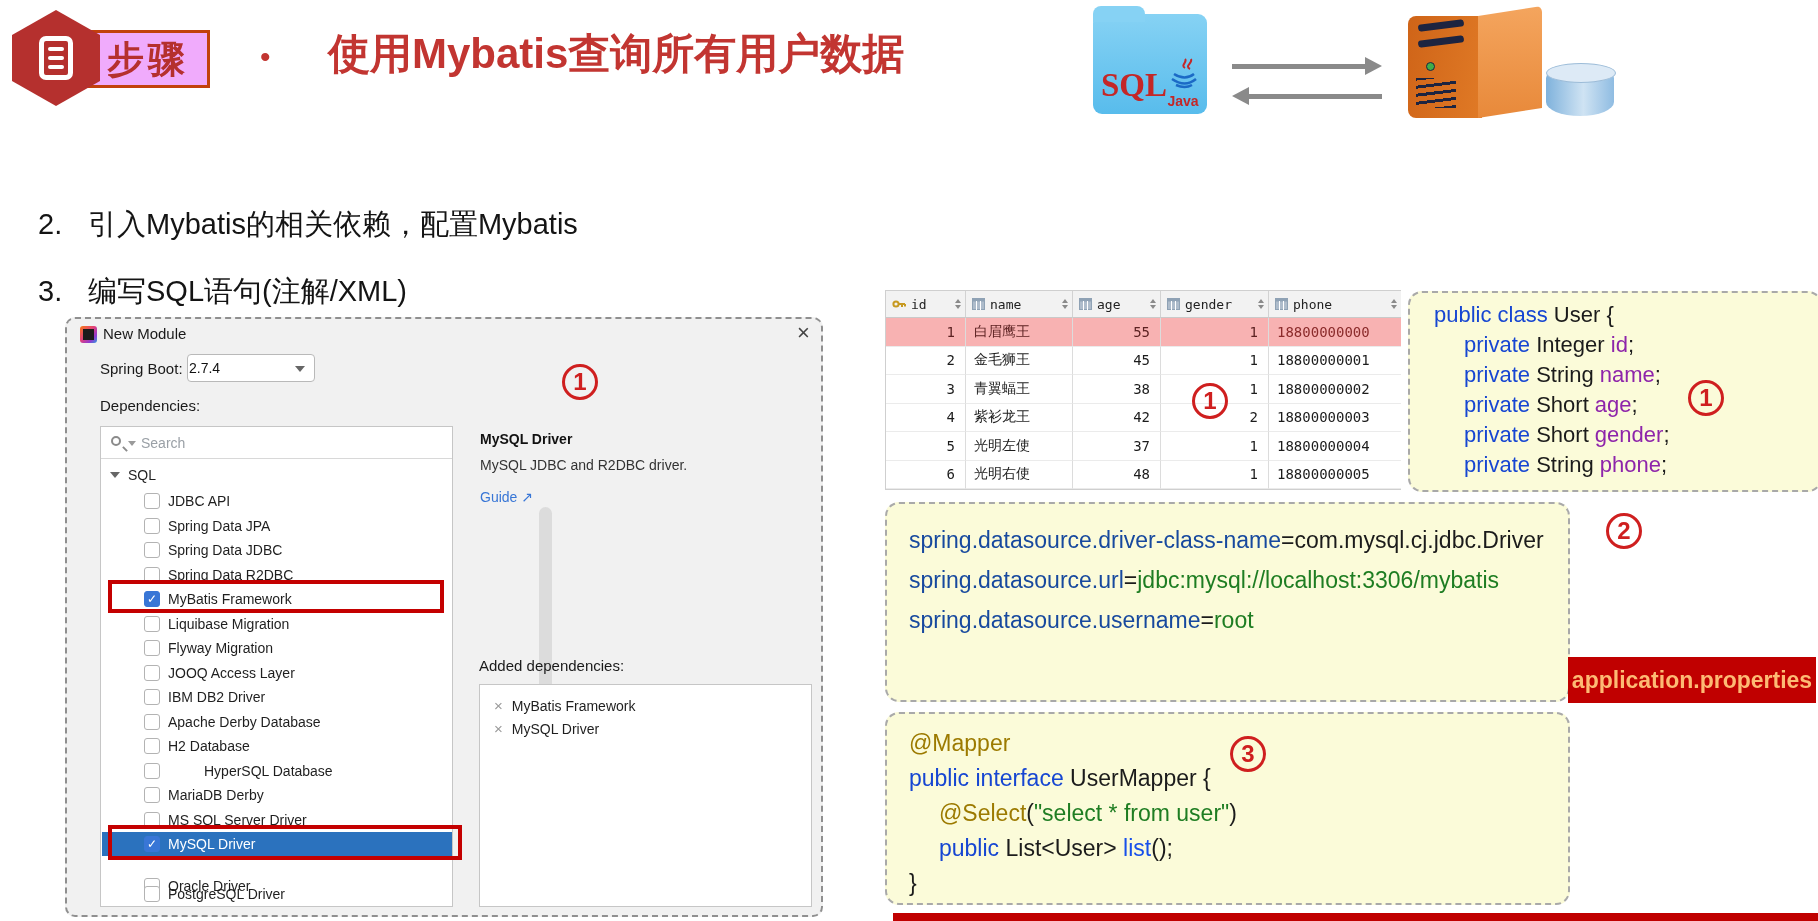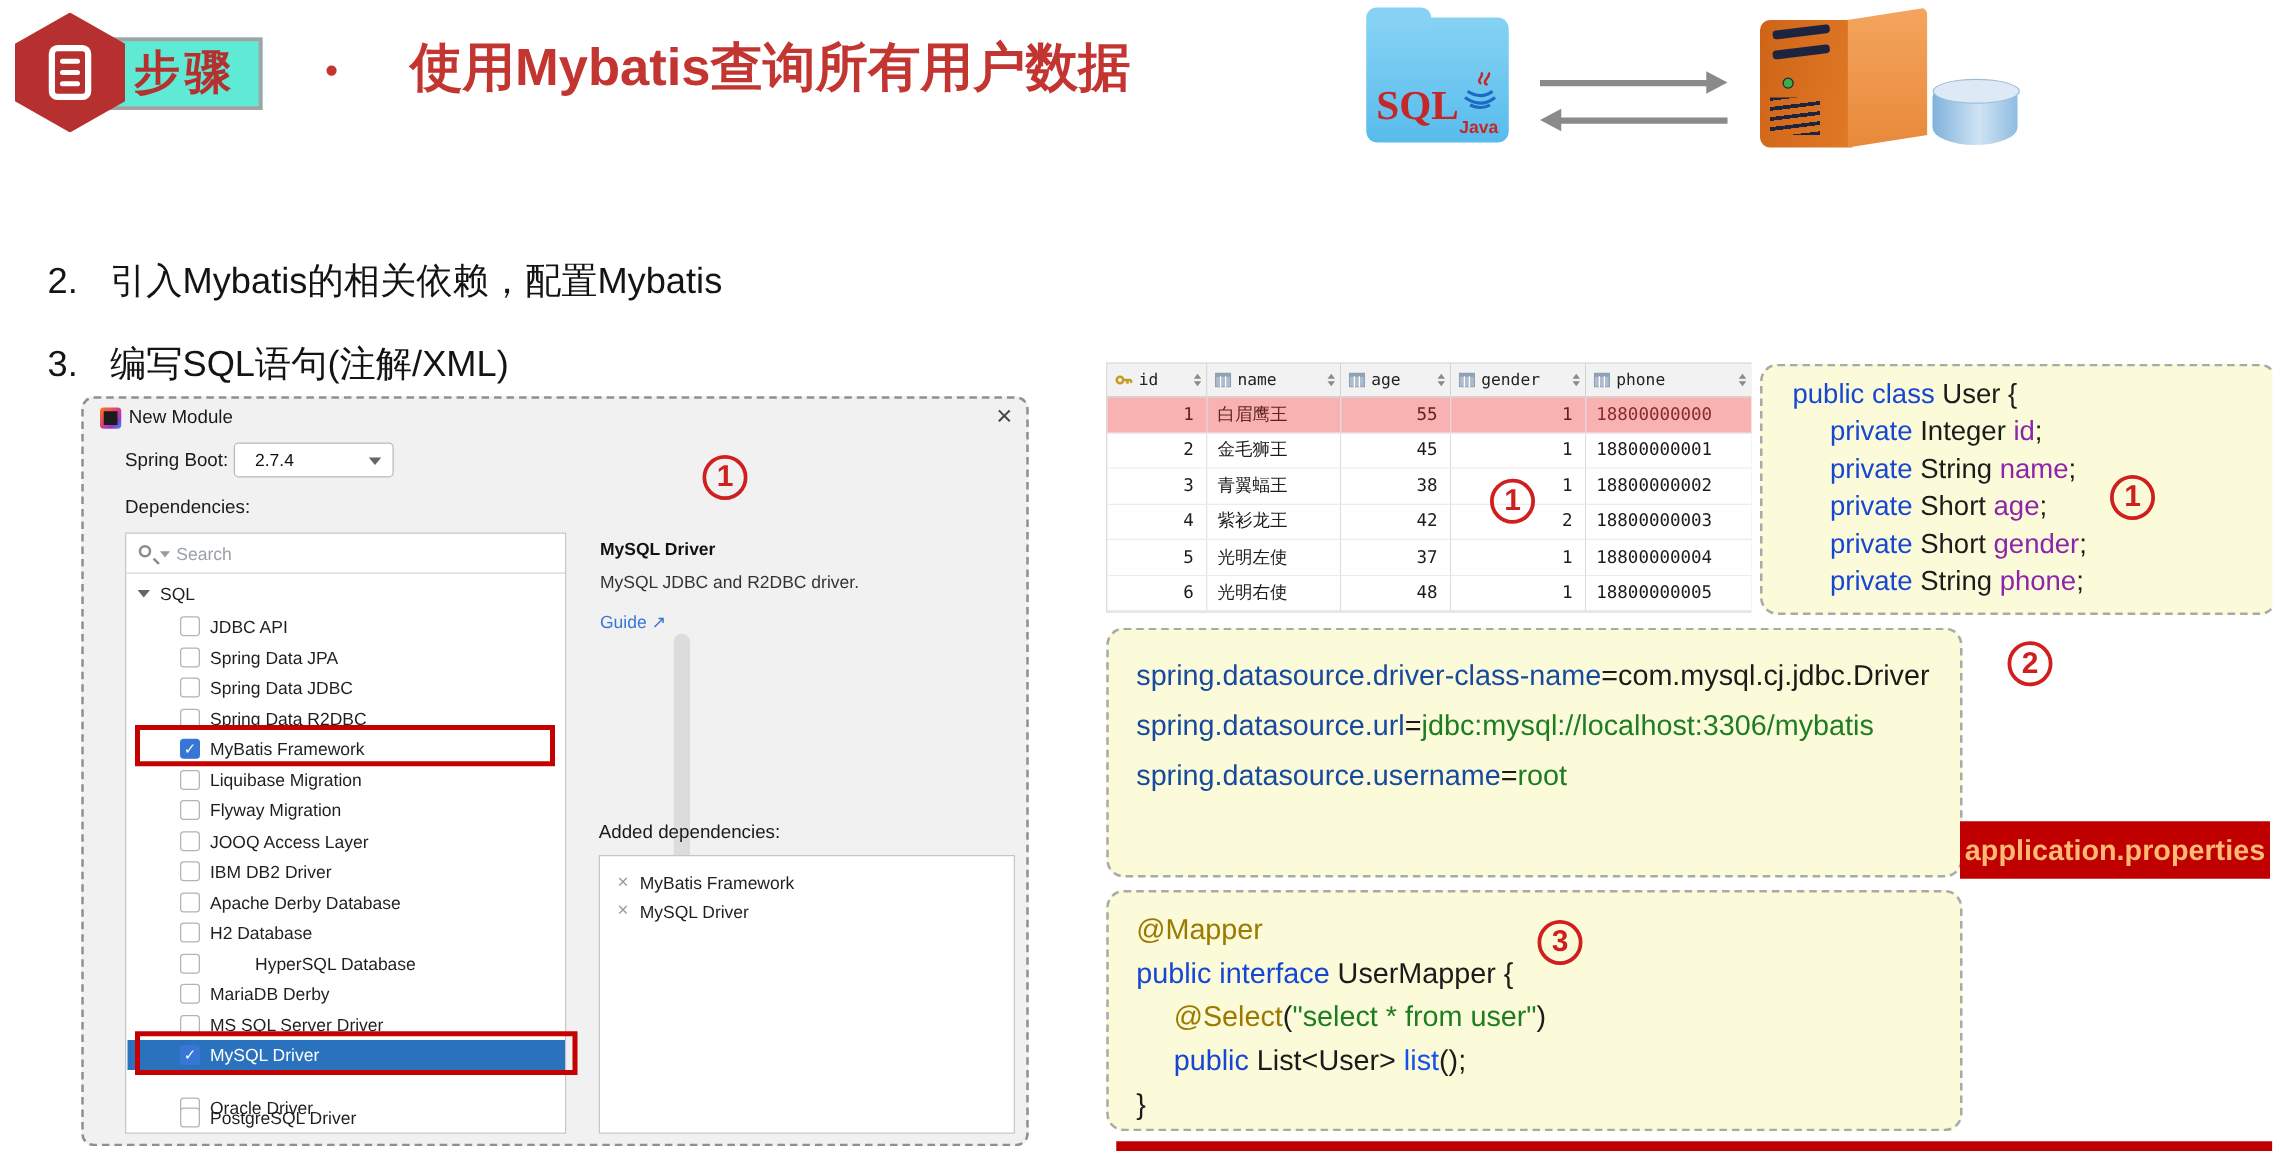--- a/index.html
+++ b/index.html
@@ -8,21 +8,21 @@
   #stage { position:relative; width:1818px; height:921px; background:#fff; overflow:hidden; }
 
   
   .hexagon { position:absolute; left:12px; top:10px; width:88px; height:96px;
     background:#b5302e; clip-path:polygon(50% 0,100% 26%,100% 74%,50% 100%,0 74%,0 26%);
     display:flex; align-items:center; justify-content:center; z-index:3; }
   .doc-glyph { width:34px; height:44px; border:5px solid #fff; border-radius:7px;
     display:flex; flex-direction:column; justify-content:center; gap:5px; padding:4px; }
   .doc-glyph i { display:block; height:4px; background:#fff; border-radius:2px; }
   .badge-box { position:absolute; left:38px; top:30px; width:172px; height:58px;
-    border:3px solid #a3a3a3; background:#5eead4; z-index:2; display:flex; align-items:flex-start; }
+    border:3px solid #c2410c; background:#f0abfc; z-index:2; display:flex; align-items:flex-end; }
   .badge-box span { padding-left:66px; font-size:37px; font-weight:bold; color:#b5302e; letter-spacing:4px; }
   .title-bullet { position:absolute; left:260px; top:40px; font-size:30px; color:#c23531; }
   .page-title { position:absolute; left:328px; top:26px; font-size:42px; font-weight:bold; color:#c23531; }
 
   
   .step { position:absolute; left:38px; font-size:29px; color:#141414; white-space:nowrap; }
   .step .num { display:inline-block; width:50px; }
 
   
   .folder { position:absolute; left:1093px; top:14px; width:114px; height:100px;
@@ -59,21 +59,21 @@
   
   .dialog { position:absolute; left:65px; top:317px; width:758px; height:600px;
     border:2px dashed #8f8f8f; border-radius:10px; background:#f1f1f1; }
   .dlg-icon { position:absolute; left:13px; top:7px; width:17px; height:17px; border-radius:3px;
     background:linear-gradient(135deg,#f97a12,#e1407c 45%,#9039d0 75%,#2d9ee0); }
   .dlg-icon::after { content:""; position:absolute; left:3px; top:3px; width:11px; height:11px; background:#1b1b1b; }
   .dlg-title { position:absolute; left:36px; top:6px; font-size:15px; color:#1a1a1a; }
   .dlg-close { position:absolute; left:730px; top:2px; font-size:22px; color:#444; line-height:24px; }
   .sb-label { position:absolute; left:33px; top:41px; font-size:15px; color:#1a1a1a; }
   .sb-select { position:absolute; left:120px; top:35px; width:128px; height:28px; background:#fff;
-    border:1px solid #b9b9b9; border-radius:4px; font-size:14px; color:#111; display:flex; align-items:center; padding-left:16px; }
+    border:1px solid #b9b9b9; border-radius:4px; font-size:14px; color:#111; display:flex; align-items:center; padding-left:1px; }
   .sb-caret { position:absolute; right:9px; top:11px; border-left:5px solid transparent; border-right:5px solid transparent; border-top:6px solid #666; }
   .deps-label { position:absolute; left:33px; top:78px; font-size:15px; color:#1a1a1a; }
   .dep-panel { position:absolute; left:33px; top:107px; width:353px; height:481px; background:#fff; border:1px solid #c6c6c6; }
   .search-row { position:absolute; left:0; top:0; width:100%; height:32px; border-bottom:1px solid #d8d8d8; }
   .mag { position:absolute; left:10px; top:9px; width:10px; height:10px; border:2px solid #8b8b8b; border-radius:50%; }
   .mag::after { content:""; position:absolute; left:9px; top:10px; width:6px; height:2px; background:#8b8b8b; transform:rotate(45deg); }
   .mag-caret { position:absolute; left:27px; top:14px; border-left:4px solid transparent; border-right:4px solid transparent; border-top:5px solid #9a9a9a; }
   .search-input { position:absolute; left:40px; top:3px; width:290px; height:25px; border:none; outline:none;
     font-size:14px; color:#333; background:transparent; }
   .search-input::placeholder { color:#9aa0a6; }

